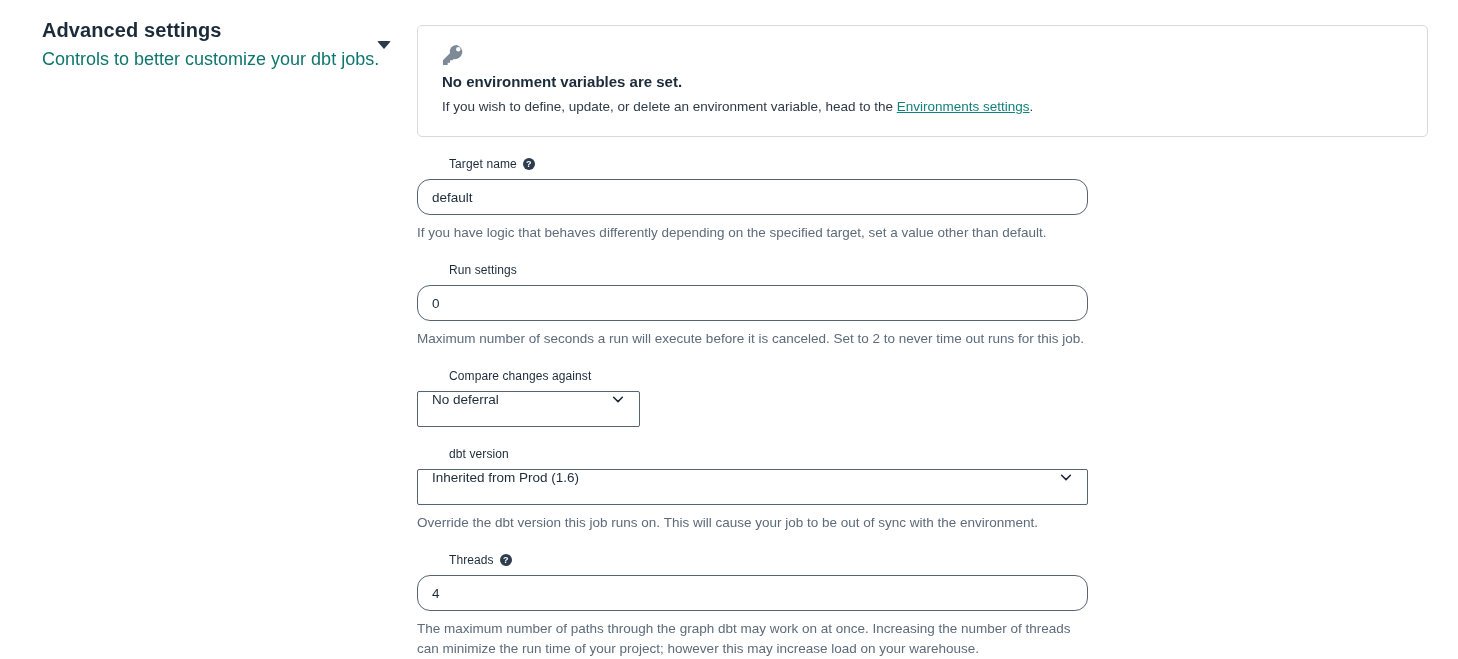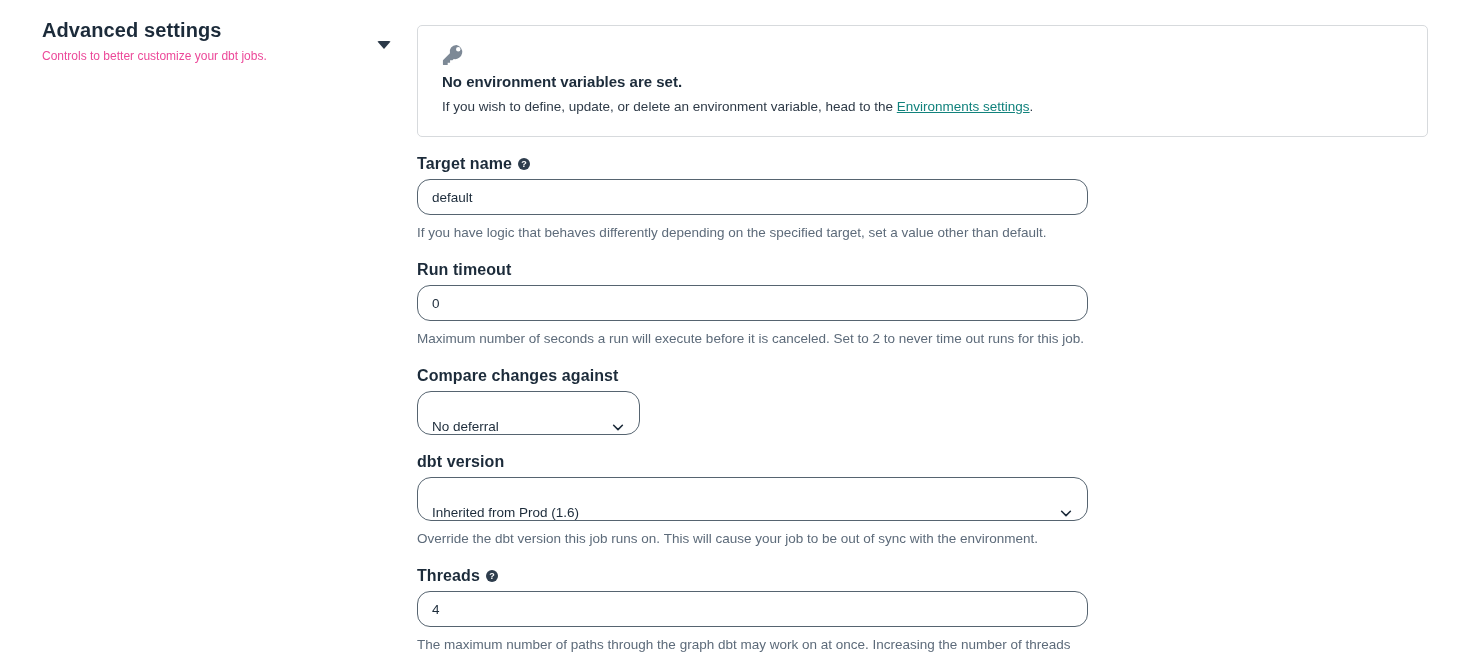--- a/index.html
+++ b/index.html
@@ -9,21 +9,21 @@
     background: #ffffff;
     font-family: "Liberation Sans", sans-serif;
     color: #20303f;
     overflow: hidden;
   }
   .stage { position: relative; width: 1458px; height: 659px; }
 
   
   .left-header { position: absolute; left: 42px; top: 19px; width: 340px; }
   .page-title { font-size: 20px; font-weight: 700; color: #1c2b3a; margin: 0; letter-spacing: .1px; }
-  .page-subtitle { margin-top: 7px; font-size: 12px; color: #ec4899; }
+  .page-subtitle { margin-top: 7px; font-size: 18px; color: #0f766e; }
 
   
   .collapse-caret {
     position: absolute; left: 377px; top: 41px;
     width: 0; height: 0; cursor: pointer;
     border-left: 7px solid transparent;
     border-right: 7px solid transparent;
     border-top: 8px solid #2b3948;
     border-radius: 2px;
   }
@@ -41,41 +41,41 @@
   }
   .env-card .key-icon-wrap { line-height: 0; }
   .env-card-title { font-size: 15px; font-weight: 700; color: #1c2b3a; margin-top: 7px; }
   .env-card-message { font-size: 13.5px; color: #2e3a47; margin-top: 9px; }
   .env-link { color: #11827c; text-decoration: underline; cursor: pointer; }
 
   
   .form { width: 671px; margin-top: 20px; }
   .field { margin-bottom: 20px; }
   .label-row { display: flex; align-items: center; gap: 6px; margin-bottom: 8px; height: 14px; }
-  .field-label { font-size: 16px; font-weight: 700; color: #1c2b3a; letter-spacing: .1px; }
+  .field-label { font-size: 12px; font-weight: 400; color: #1c2b3a; letter-spacing: .1px; margin-left: 32px; }
   .help-icon {
     width: 12px; height: 12px; border-radius: 50%;
     background: #2e3d4d; color: #ffffff;
     font-size: 9px; font-weight: 700; line-height: 12px;
     text-align: center; cursor: pointer; user-select: none;
   }
   .text-input {
     width: 100%; height: 36px;
     border: 1px solid #566470; border-radius: 13px;
     background: #ffffff;
     padding: 0 14px;
     font-family: "Liberation Sans", sans-serif;
     font-size: 13.5px; color: #1c2b3a;
     outline: none;
   }
   .select-control {
-    height: 44px;
-    border: 1px solid #566470; border-radius: 14px;
+    height: 36px;
+    border: 1px solid #566470; border-radius: 2px;
     background: #ffffff;
-    display: flex; align-items: flex-end; justify-content: space-between;
+    display: flex; align-items: flex-start; justify-content: space-between;
     padding: 0 14px;
     font-size: 13.5px; color: #1c2b3a;
     cursor: pointer;
   }
   .select-control.narrow { width: 223px; }
   .select-control.wide { width: 100%; }
   .chevron-svg { flex: 0 0 auto; }
   .helper-text { margin-top: 8px; font-size: 13.5px; line-height: 20px; color: #5d6b7a; }
 </style>
 </head>
@@ -108,21 +108,21 @@
         <div class="label-row">
           <span class="field-label">Target name</span>
           <span class="help-icon">?</span>
         </div>
         <input class="text-input" type="text" value="default" style="">
         <div class="helper-text">If you have logic that behaves differently depending on the specified target, set a value other than default.</div>
       </div>
 
       <div class="field">
         <div class="label-row">
-          <span class="field-label">Run timeout</span>
+          <span class="field-label">Run settings</span>
         </div>
         <input class="text-input" type="text" value="0" style="">
         <div class="helper-text">Maximum number of seconds a run will execute before it is canceled. Set to 2 to never time out runs for this job.</div>
       </div>
 
       <div class="field">
         <div class="label-row">
           <span class="field-label">Compare changes against</span>
         </div>
         <div class="select-control narrow">

